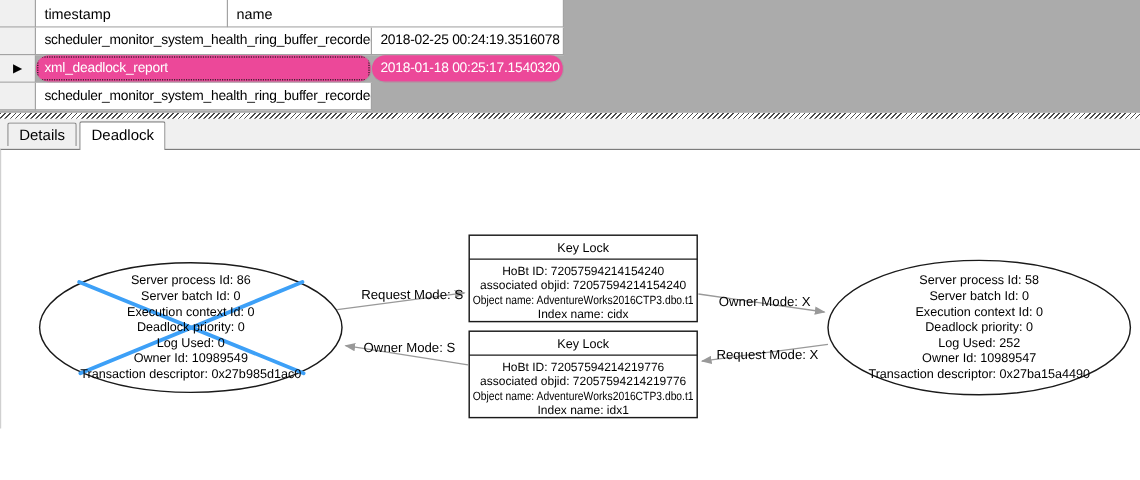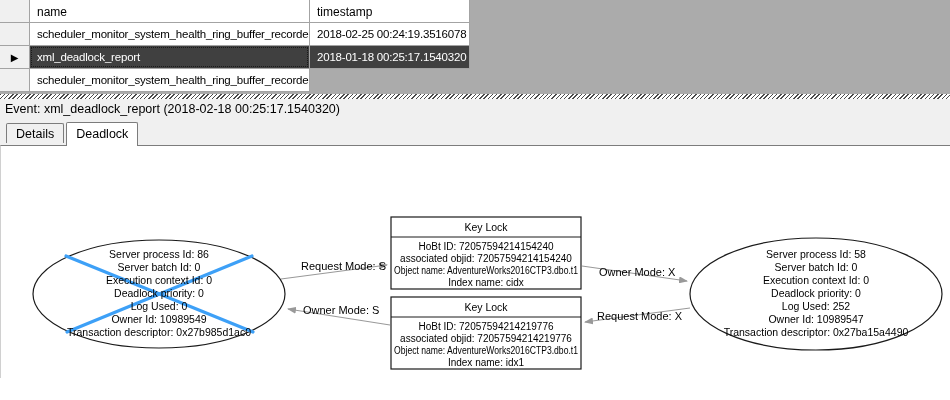--- a/index.html
+++ b/index.html
@@ -23,21 +23,21 @@
     font-size: 11.5px; letter-spacing: -0.2px; line-height: 22px;
     white-space: nowrap; overflow: hidden;
     border-right: 1px solid #a3a3a3; border-bottom: 1px solid #a3a3a3;
     background: #fff; padding-left: 7px; position: relative;
   }
   .header .cell { height: 25px; line-height: 24px; font-size: 12px; letter-spacing: 0; }
   .grow .cell { height: 23px; }
   .rowhead { width: 30px; background: #f0f0f0; padding-left: 0; text-align: center; }
   .name-col { width: 280px; }
   .ts-col  { width: 160px; }
-  .grow.selected .name-col, .grow.selected .ts-col { background: #404040; color: #fff; }
+  .grow.selected .name-col, .grow.selected .ts-col { background: #ec4899; color: #fff; border-radius: 11px; }
   .marker { font-size: 10px; color: #000; line-height: 23px; }
   .focus-rect { position: absolute; inset: 1px; border: 1px dotted #1a1a1a; pointer-events: none; }
 
   
   .splitter {
     height: 5px; background: #fff;
     background-image: repeating-linear-gradient(135deg, #4a4a4a 0 1px, transparent 1px 3px);
   }
 
   
@@ -74,22 +74,22 @@
 </head>
 <body>
 
 <div class="app">
 
 
   <div class="grid">
     <div class="grid-inner">
       <div class="grow header">
         <div class="cell rowhead"></div>
+        <div class="cell ts-col">timestamp</div>
         <div class="cell name-col">name</div>
-        <div class="cell ts-col">timestamp</div>
       </div>
 
       <div class="grow">
         <div class="cell rowhead"></div>
         <div class="cell name-col">scheduler_monitor_system_health_ring_buffer_recorded</div>
         <div class="cell ts-col">2018-02-25 00:24:19.3516078</div>
       </div>
 
       <div class="grow selected">
         <div class="cell rowhead">
@@ -104,23 +104,20 @@
 
       <div class="grow">
         <div class="cell rowhead"></div>
         <div class="cell name-col">scheduler_monitor_system_health_ring_buffer_recorded</div>
       </div>
     </div>
   </div>
 
   <div class="splitter"></div>
 
-  <div class="event-bar">
-    <span>Event: xml_deadlock_report (2018-02-18 00:25:17.1540320)</span>
-  </div>
 
   <div class="tabstrip">
     <div class="tab inactive">Details</div>
     <div class="tab active">Deadlock</div>
   </div>
 
   <div class="content">
     <svg width="949" height="232" viewBox="0 0 949 232">
       <defs>
         <marker id="arrow" markerWidth="9" markerHeight="7" refX="8" refY="3.5" orient="auto" markerUnits="userSpaceOnUse">

